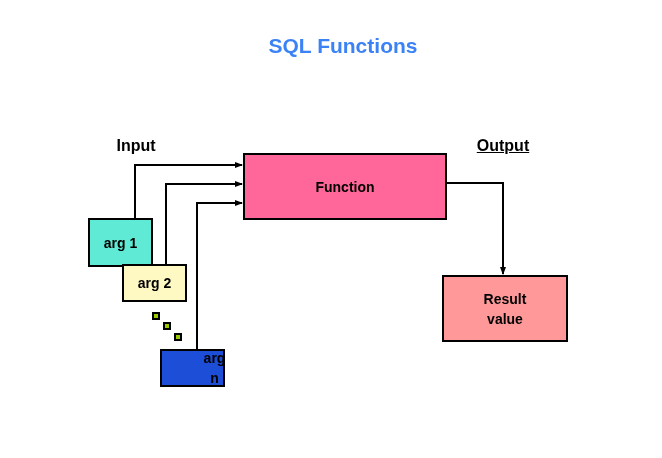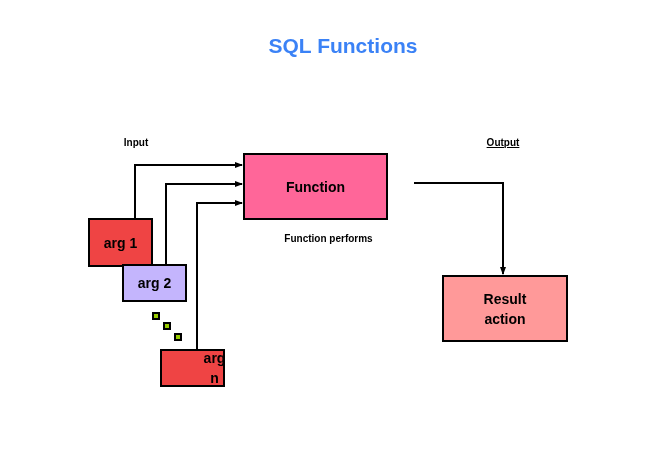--- a/index.html
+++ b/index.html
@@ -1,20 +1,20 @@
 <!DOCTYPE html>
 <html><head>
   <meta charset="utf-8">
   <style>
     html, body { margin: 0; padding: 0; background: #ffffff; }
     body { width: 662px; height: 458px; position: relative; overflow: hidden;
            font-family: "Liberation Sans", sans-serif; }
     .title { position: absolute; left: 12px; width: 662px; top: 34px; text-align: center;
              font-weight: bold; font-size: 21px; color: #3b82f6; }
-    .label { position: absolute; font-weight: bold; font-size: 10px; color: #000; text-align: center; }
+    .label { position: absolute; font-weight: bold; font-size: 16px; color: #000; text-align: center; }
     .box { position: absolute; box-sizing: border-box; border: 2px solid #000;
            display: flex; align-items: center; justify-content: center; text-align: center;
            font-weight: bold; font-size: 14px; color: #000; line-height: 20px; }
     .arg { background: #99CCCC; }
     .func { background: #FF6699; }
     .result { background: #FF9999; }
     .dot { position: absolute; width: 8px; height: 8px; box-sizing: border-box;
            border: 2px solid #000; background: #99CC00; }
     svg.conn { position: absolute; left: 0; top: 0; }
   </style>
@@ -31,38 +31,37 @@
     <marker id="ah" markerWidth="8" markerHeight="8" refX="7" refY="4" orient="auto" markerUnits="userSpaceOnUse">
       <path d="M0,1 L8,4 L0,7 Z" fill="#000"></path>
     </marker>
   </defs>
   <polyline points="135,218 135,165 242,165" fill="none" stroke="#000" stroke-width="2" marker-end="url(#ah)"></polyline>
   <polyline points="166,264 166,184 242,184" fill="none" stroke="#000" stroke-width="2" marker-end="url(#ah)"></polyline>
   <polyline points="197,349 197,203 242,203" fill="none" stroke="#000" stroke-width="2" marker-end="url(#ah)"></polyline>
   <polyline points="414,183 503,183 503,274" fill="none" stroke="#000" stroke-width="2" marker-end="url(#ah)"></polyline>
 </svg>
 
-<div class="box func" style="left: 243px; top: 153px; width: 145px; height: 67px; background: rgb(255, 102, 153);">
+<div class="box func" style="left: 243px; top: 153px; width: 204px; height: 67px; background: rgb(255, 102, 153);">
   <span>Function</span>
 </div>
 
 <div class="label" style="left:243px; top:230px; width:171px; line-height:18px;">
-  <div>Function performs</div>
 </div>
 
-<div class="box arg" style="left: 88px; top: 218px; width: 65px; height: 49px; background: #ef4444;">
+<div class="box arg" style="left: 88px; top: 218px; width: 65px; height: 49px; background: #5eead4;">
   <span>arg 1</span>
 </div>
-<div class="box arg" style="left: 122px; top: 264px; width: 65px; height: 38px; background: #c4b5fd;">
+<div class="box arg" style="left: 122px; top: 264px; width: 65px; height: 38px; background: #fef9c3;">
   <span>arg 2</span>
 </div>
-<div class="box arg" style="left: 160px; top: 349px; width: 65px; height: 38px; background: #ef4444; padding-left: 44px;">
+<div class="box arg" style="left: 160px; top: 349px; width: 65px; height: 38px; background: #1d4ed8; padding-left: 44px;">
   <span>arg n</span>
 </div>
 
 <div class="dot" style="left: 152px; top: 312px; background: rgb(153, 204, 0);"></div>
 <div class="dot" style="left: 163px; top: 322px; background: rgb(153, 204, 0);"></div>
 <div class="dot" style="left: 174px; top: 333px; background: rgb(153, 204, 0);"></div>
 
 <div class="box result" style="left: 442px; top: 275px; width: 126px; height: 67px; flex-direction: column; background: rgb(255, 153, 153);">
   <span>Result</span>
-  <span>action</span>
+  <span>value</span>
 </div>
 
 </body></html>

